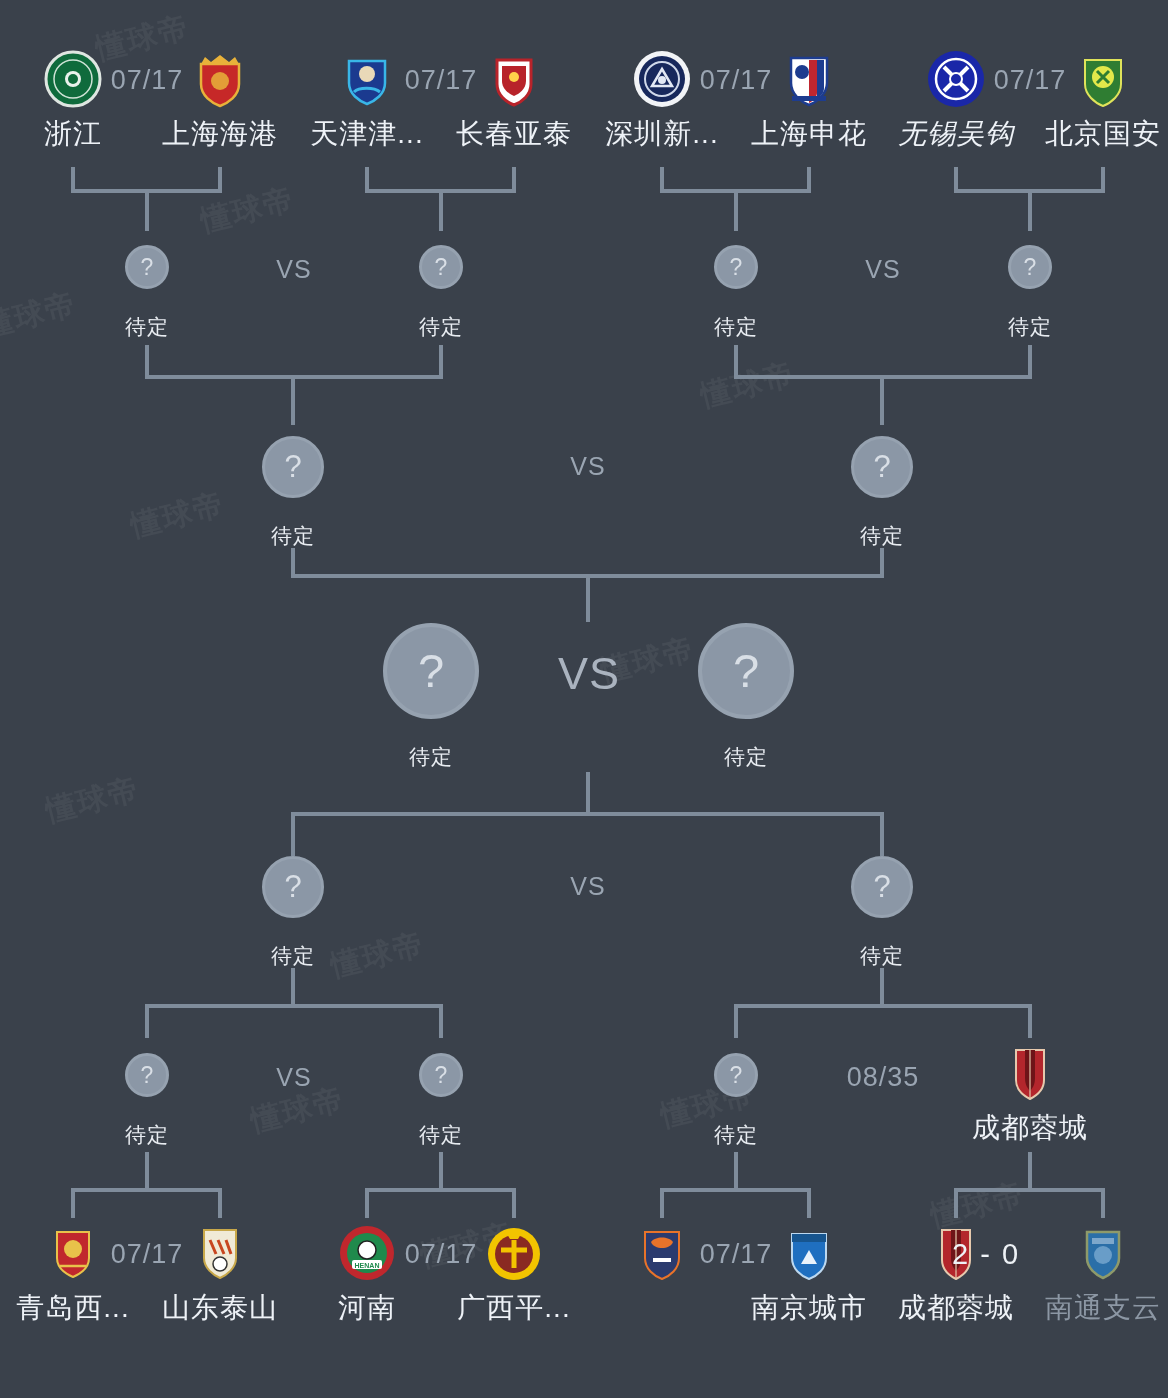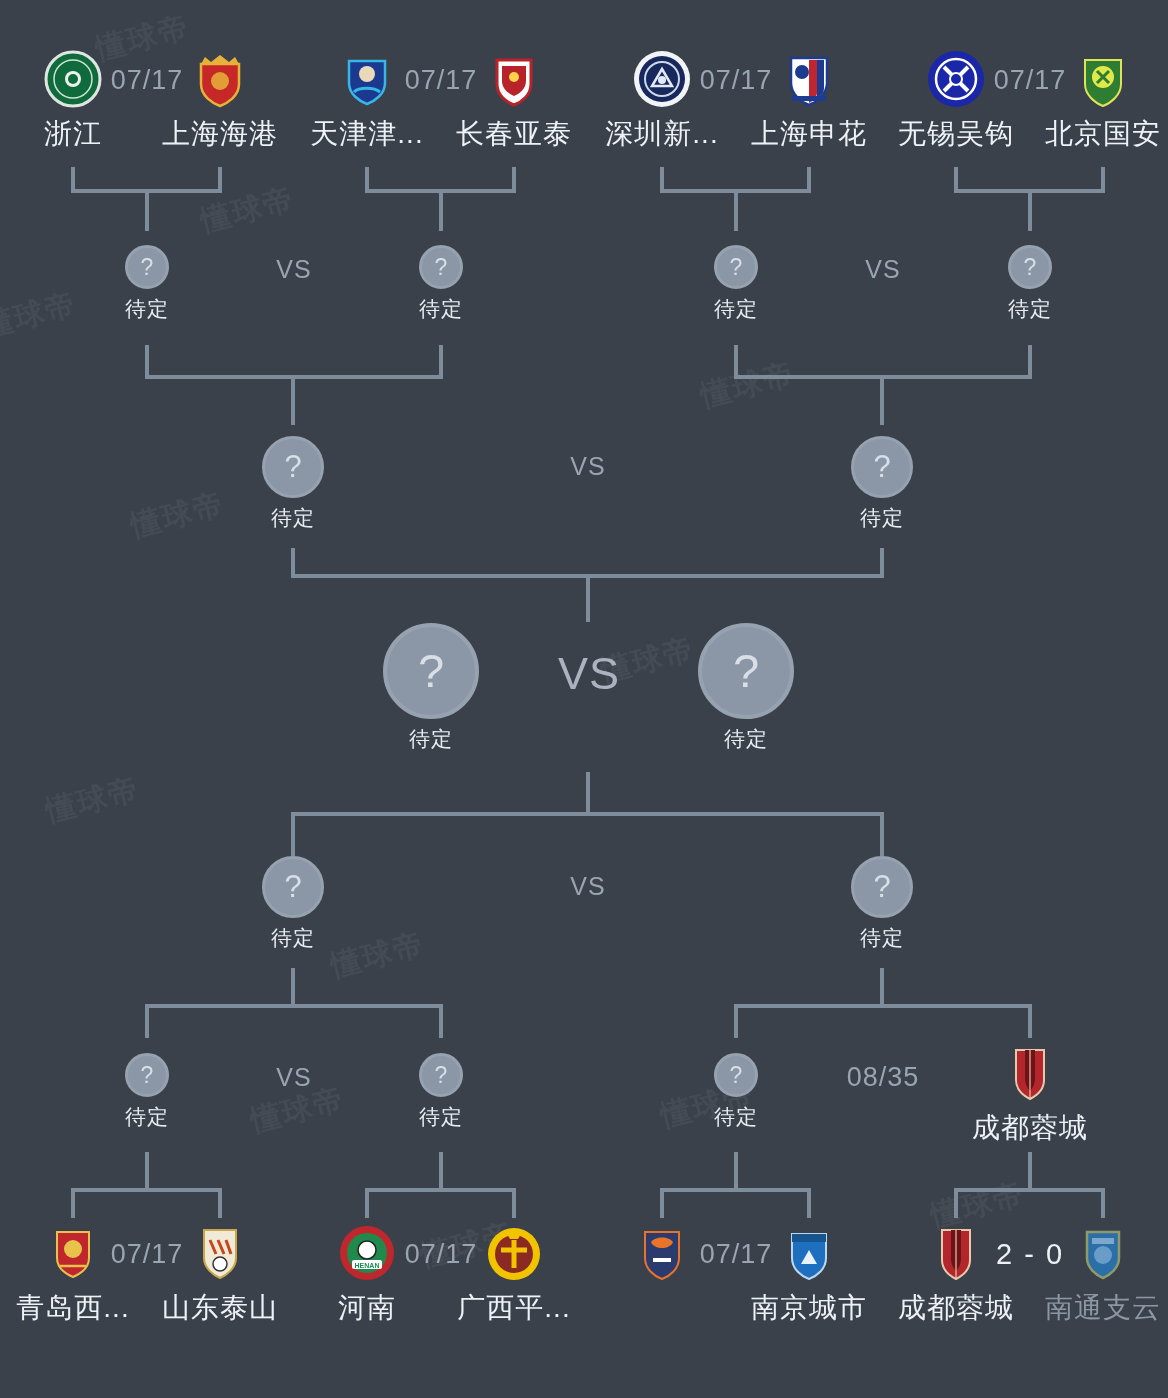--- a/index.html
+++ b/index.html
@@ -26,21 +26,21 @@
     pointer-events:none;
     user-select:none;
   }
   
   .ln{position:absolute;background:#7f8c9b;}
   .lnh{height:4px;}
   .lnv{width:4px;}
   
   .node{position:absolute;transform:translateX(-50%);text-align:center;width:160px;}
   .node .cap{
-    margin-top:6px;
+    margin-top:24px;
     font-size:21px;
     color:#e8ecf1;
     letter-spacing:1px;
     white-space:nowrap;
   }
   
   .qcirc{
     display:inline-block;
     border-radius:50%;
     background:#8b97a6;
@@ -170,21 +170,21 @@
           <path d="M13 10h36v25c0 11-10 19-18 22-8-3-18-11-18-22z" fill="#ffffff" stroke="#1d3c8f" stroke-width="2.5"></path>
           <path d="M31 12h8v33c0 4-4 8-8 10z" fill="#c0262f"></path>
           <path d="M39 12h7v28c0 5-3 8-7 11z" fill="#1d3c8f"></path>
           <circle cx="24" cy="24" r="7" fill="#1d3c8f"></circle>
           <path d="M14 48h34v5H14z" fill="#1d3c8f"></path>
         </svg>
     </span>
     <div class="nm">上海申花</div>
   </div>
 
-  <div class="team" style="left:956px;top:48px;">
+  <div class="team" style="left:956px;top:48px;font-style:italic;">
     <span class="logo">
       <svg viewBox="0 0 62 62">
           <circle cx="31" cy="31" r="28" fill="#1a27a8"></circle>
           <circle cx="31" cy="31" r="20" fill="none" stroke="#ffffff" stroke-width="2.5"></circle>
           <path d="M19 19l24 24M43 19L19 43" stroke="#ffffff" stroke-width="4"></path>
           <circle cx="31" cy="31" r="6" fill="#1a27a8" stroke="#ffffff" stroke-width="2"></circle>
         </svg>
     </span>
     <div class="nm">无锡吴钩</div>
   </div>
@@ -417,21 +417,21 @@
   <div class="team" style="left:956px;top:1222px;">
     <span class="logo">
       <svg viewBox="0 0 62 62">
           <path d="M17 8h28v30c0 10-8 16-14 19-6-3-14-9-14-19z" fill="#b3262c" stroke="#e6c9ad" stroke-width="2"></path>
           <path d="M26 8h10v28c0 7-3 11-5 13-2-2-5-6-5-13z" fill="#6e1418"></path>
           <path d="M31 8v49" stroke="#e6c9ad" stroke-width="1.2"></path>
         </svg>
     </span>
     <div class="nm">成都蓉城</div>
   </div>
-  <div class="vs score" style="left:1030px;top:1254px;">2 - 0</div>
+  <div class="vs score" style="left:986px;top:1254px;">2 - 0</div>
   <div class="team" style="left:1103px;top:1222px;">
     <span class="logo">
       <svg viewBox="0 0 62 62">
           <path d="M15 10h32v26c0 10-9 17-16 20-7-3-16-10-16-20z" fill="#2b6fa8" stroke="#8e9a6a" stroke-width="2.5"></path>
           <path d="M20 16h22v6H20z" fill="#cfe0ee" opacity=".5"></path>
           <circle cx="31" cy="33" r="9" fill="#79a9cf" opacity=".8"></circle>
         </svg>
     </span>
     <div class="nm dim">南通支云</div>
   </div>

